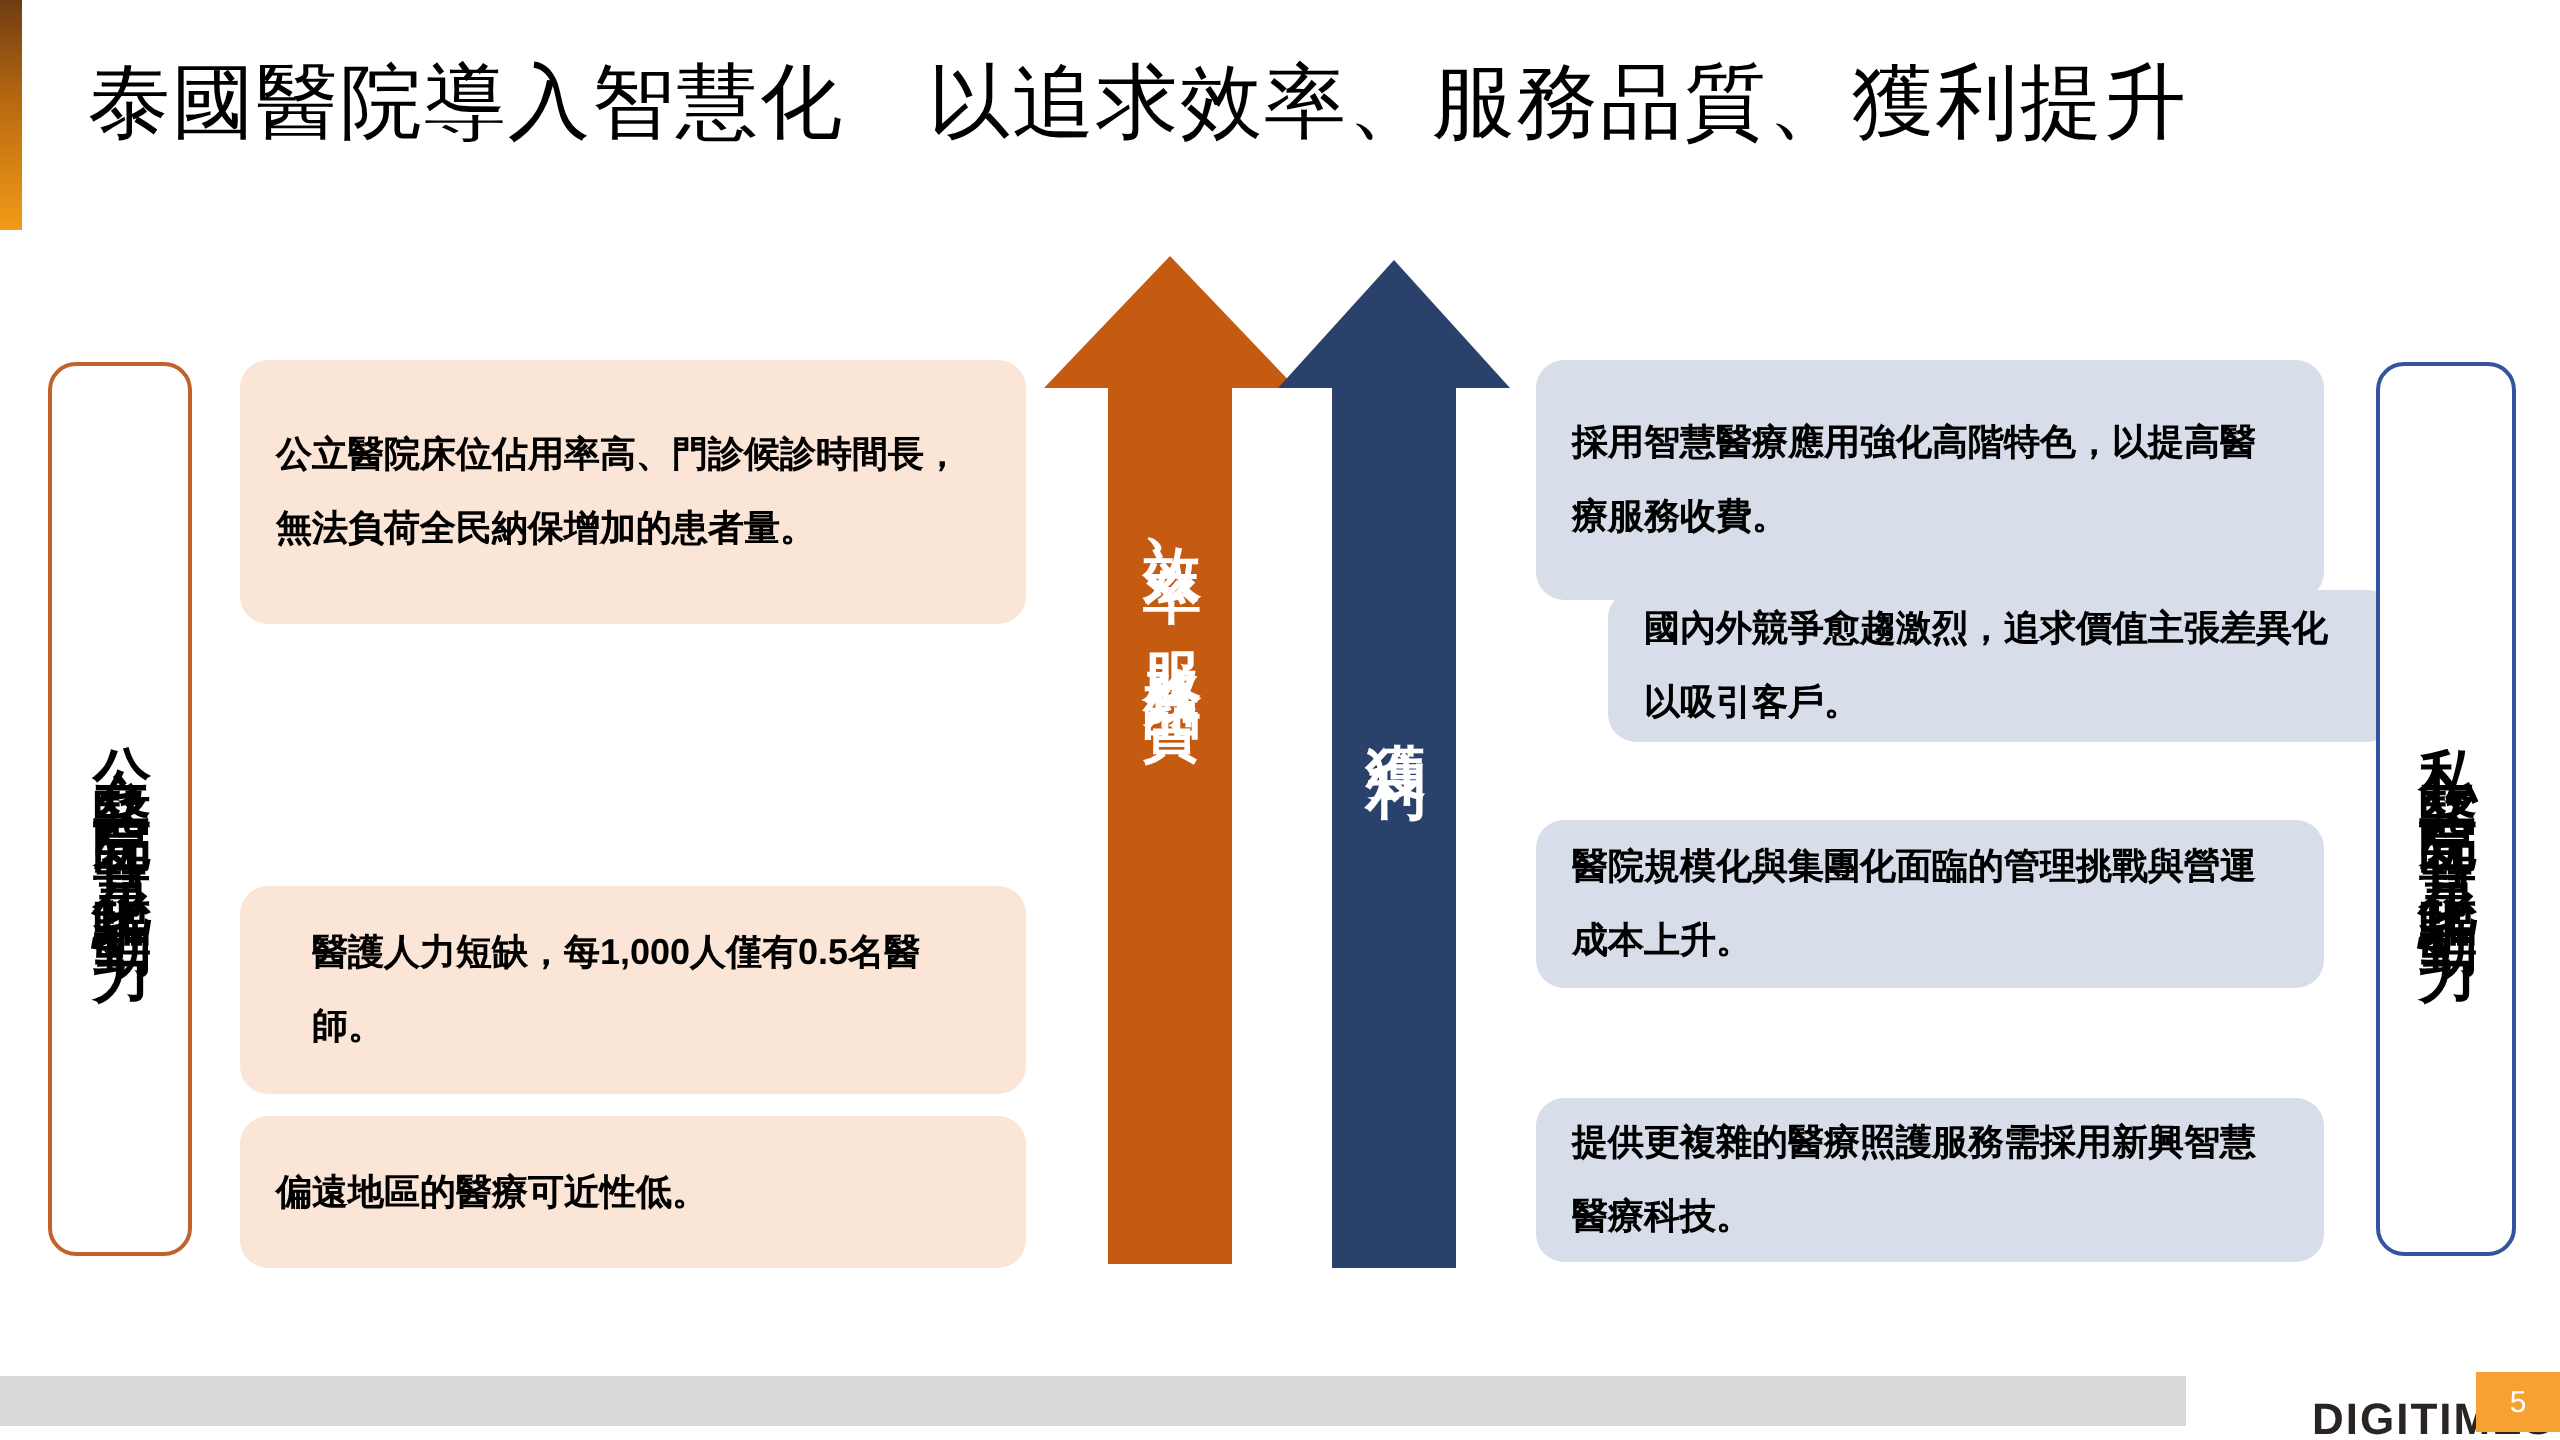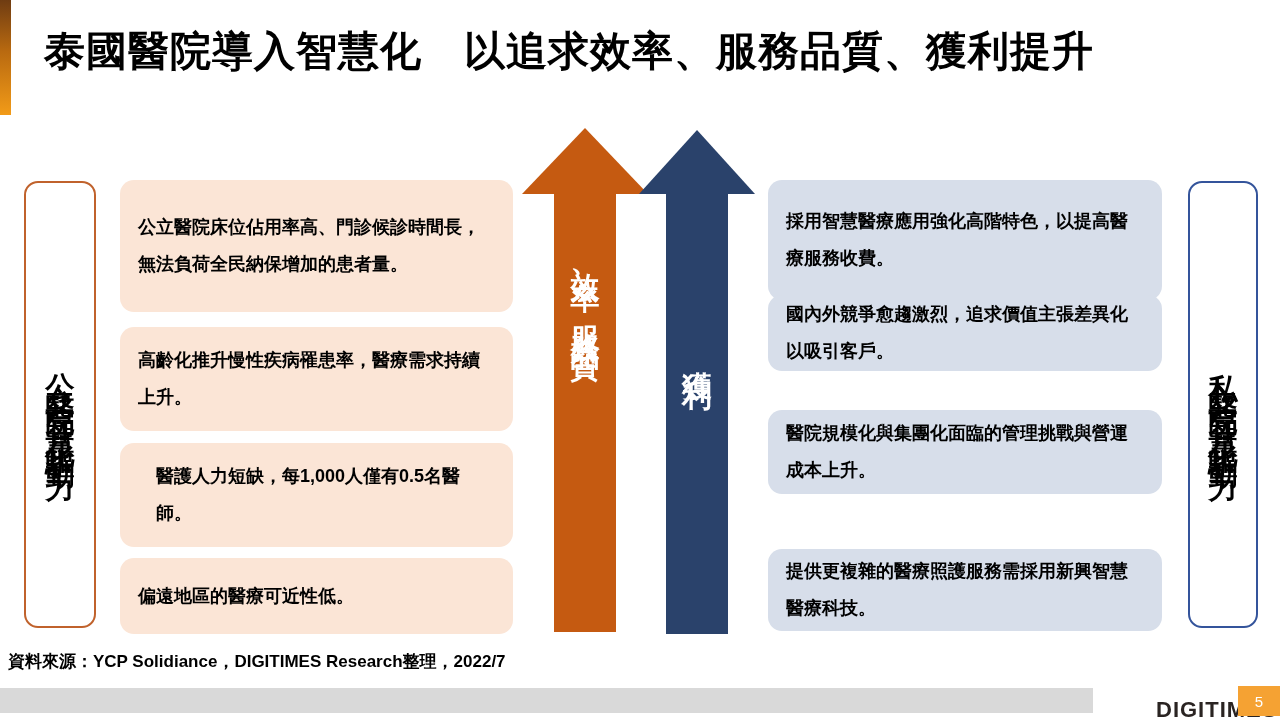--- a/index.html
+++ b/index.html
@@ -19,21 +19,21 @@
     left: 0; top: 0;
     width: 11px; height: 115px;
     background: linear-gradient(180deg, #6f3c12 0%, #b96a10 45%, #f29b18 100%);
   }
 
   .title {
     position: absolute;
     left: 44px; top: 24px;
     margin: 0;
     font-size: 41px;
-    font-weight: 700;
+    font-weight: 400;
     letter-spacing: 1px;
     white-space: nowrap;
     color: #000;
   }
 
   
   .side-label {
     position: absolute;
     top: 181px;
     height: 447px;
@@ -68,21 +68,21 @@
     line-height: 37px;
     text-align: left;
   }
   .note.peach { left: 120px; width: 393px; background: #fbe5d6; }
   .note.blue  { left: 768px; width: 394px; background: #d7deea; }
   .lb1 { top: 180px; height: 132px; }
   .lb2 { top: 327px; height: 104px; }
   .lb3 { top: 443px; height: 104px; padding-left: 36px; }
   .lb4 { top: 558px; height: 76px;  }
   .rb1 { top: 180px; height: 120px; }
-  .rb2 { top: 295px; height: 76px; }
+  .rb2 { top: 295px; height: 76px; margin-left: 36px; }
   .rb3 { top: 410px; height: 84px; }
   .rb4 { top: 549px; height: 82px; }
 
   
   .arrow { position: absolute; display: flex; flex-direction: column; align-items: center; }
   .arrow.orange { left: 522px; top: 128px; width: 126px; z-index: 1; }
   .arrow.blue   { left: 639px; top: 130px; width: 116px; z-index: 2; }
   .arrow-head { width: 0; height: 0; }
   .arrow.orange .arrow-head {
     border-left: 63px solid transparent;
@@ -165,21 +165,20 @@
 
   <div class="edge-accent"></div>
 
   <h1 class="title">泰國醫院導入智慧化　以追求效率、服務品質、獲利提升</h1>
 
   <div class="side-label left">
     <span class="vlabel">公立醫院智慧化驅動力</span>
   </div>
 
   <div class="note peach lb1">公立醫院床位佔用率高、門診候診時間長，無法負荷全民納保增加的患者量。</div>
-  <div class="note peach lb2">高齡化推升慢性疾病罹患率，醫療需求持續上升。</div>
   <div class="note peach lb3">醫護人力短缺，每1,000人僅有0.5名醫師。</div>
   <div class="note peach lb4">偏遠地區的醫療可近性低。</div>
 
   <div class="arrow orange">
     <div class="arrow-head"></div>
     <div class="arrow-body"></div>
     <span class="arrow-label">效率、服務品質</span>
   </div>
 
   <div class="arrow blue">
@@ -190,21 +189,20 @@
 
   <div class="note blue rb1">採用智慧醫療應用強化高階特色，以提高醫療服務收費。</div>
   <div class="note blue rb2">國內外競爭愈趨激烈，追求價值主張差異化以吸引客戶。</div>
   <div class="note blue rb3">醫院規模化與集團化面臨的管理挑戰與營運成本上升。</div>
   <div class="note blue rb4">提供更複雜的醫療照護服務需採用新興智慧醫療科技。</div>
 
   <div class="side-label right">
     <span class="vlabel">私立醫院智慧化驅動力</span>
   </div>
 
-  <div class="source">資料來源：YCP Solidiance，DIGITIMES Research整理，2022/7</div>
 
   <div class="footer-bar"></div>
 
   <div class="logo">
     <span class="logo-lines">
         <i></i>
         <i></i>
         <i></i>
       </span>
     <span class="logo-text">DIGITIMES</span>

